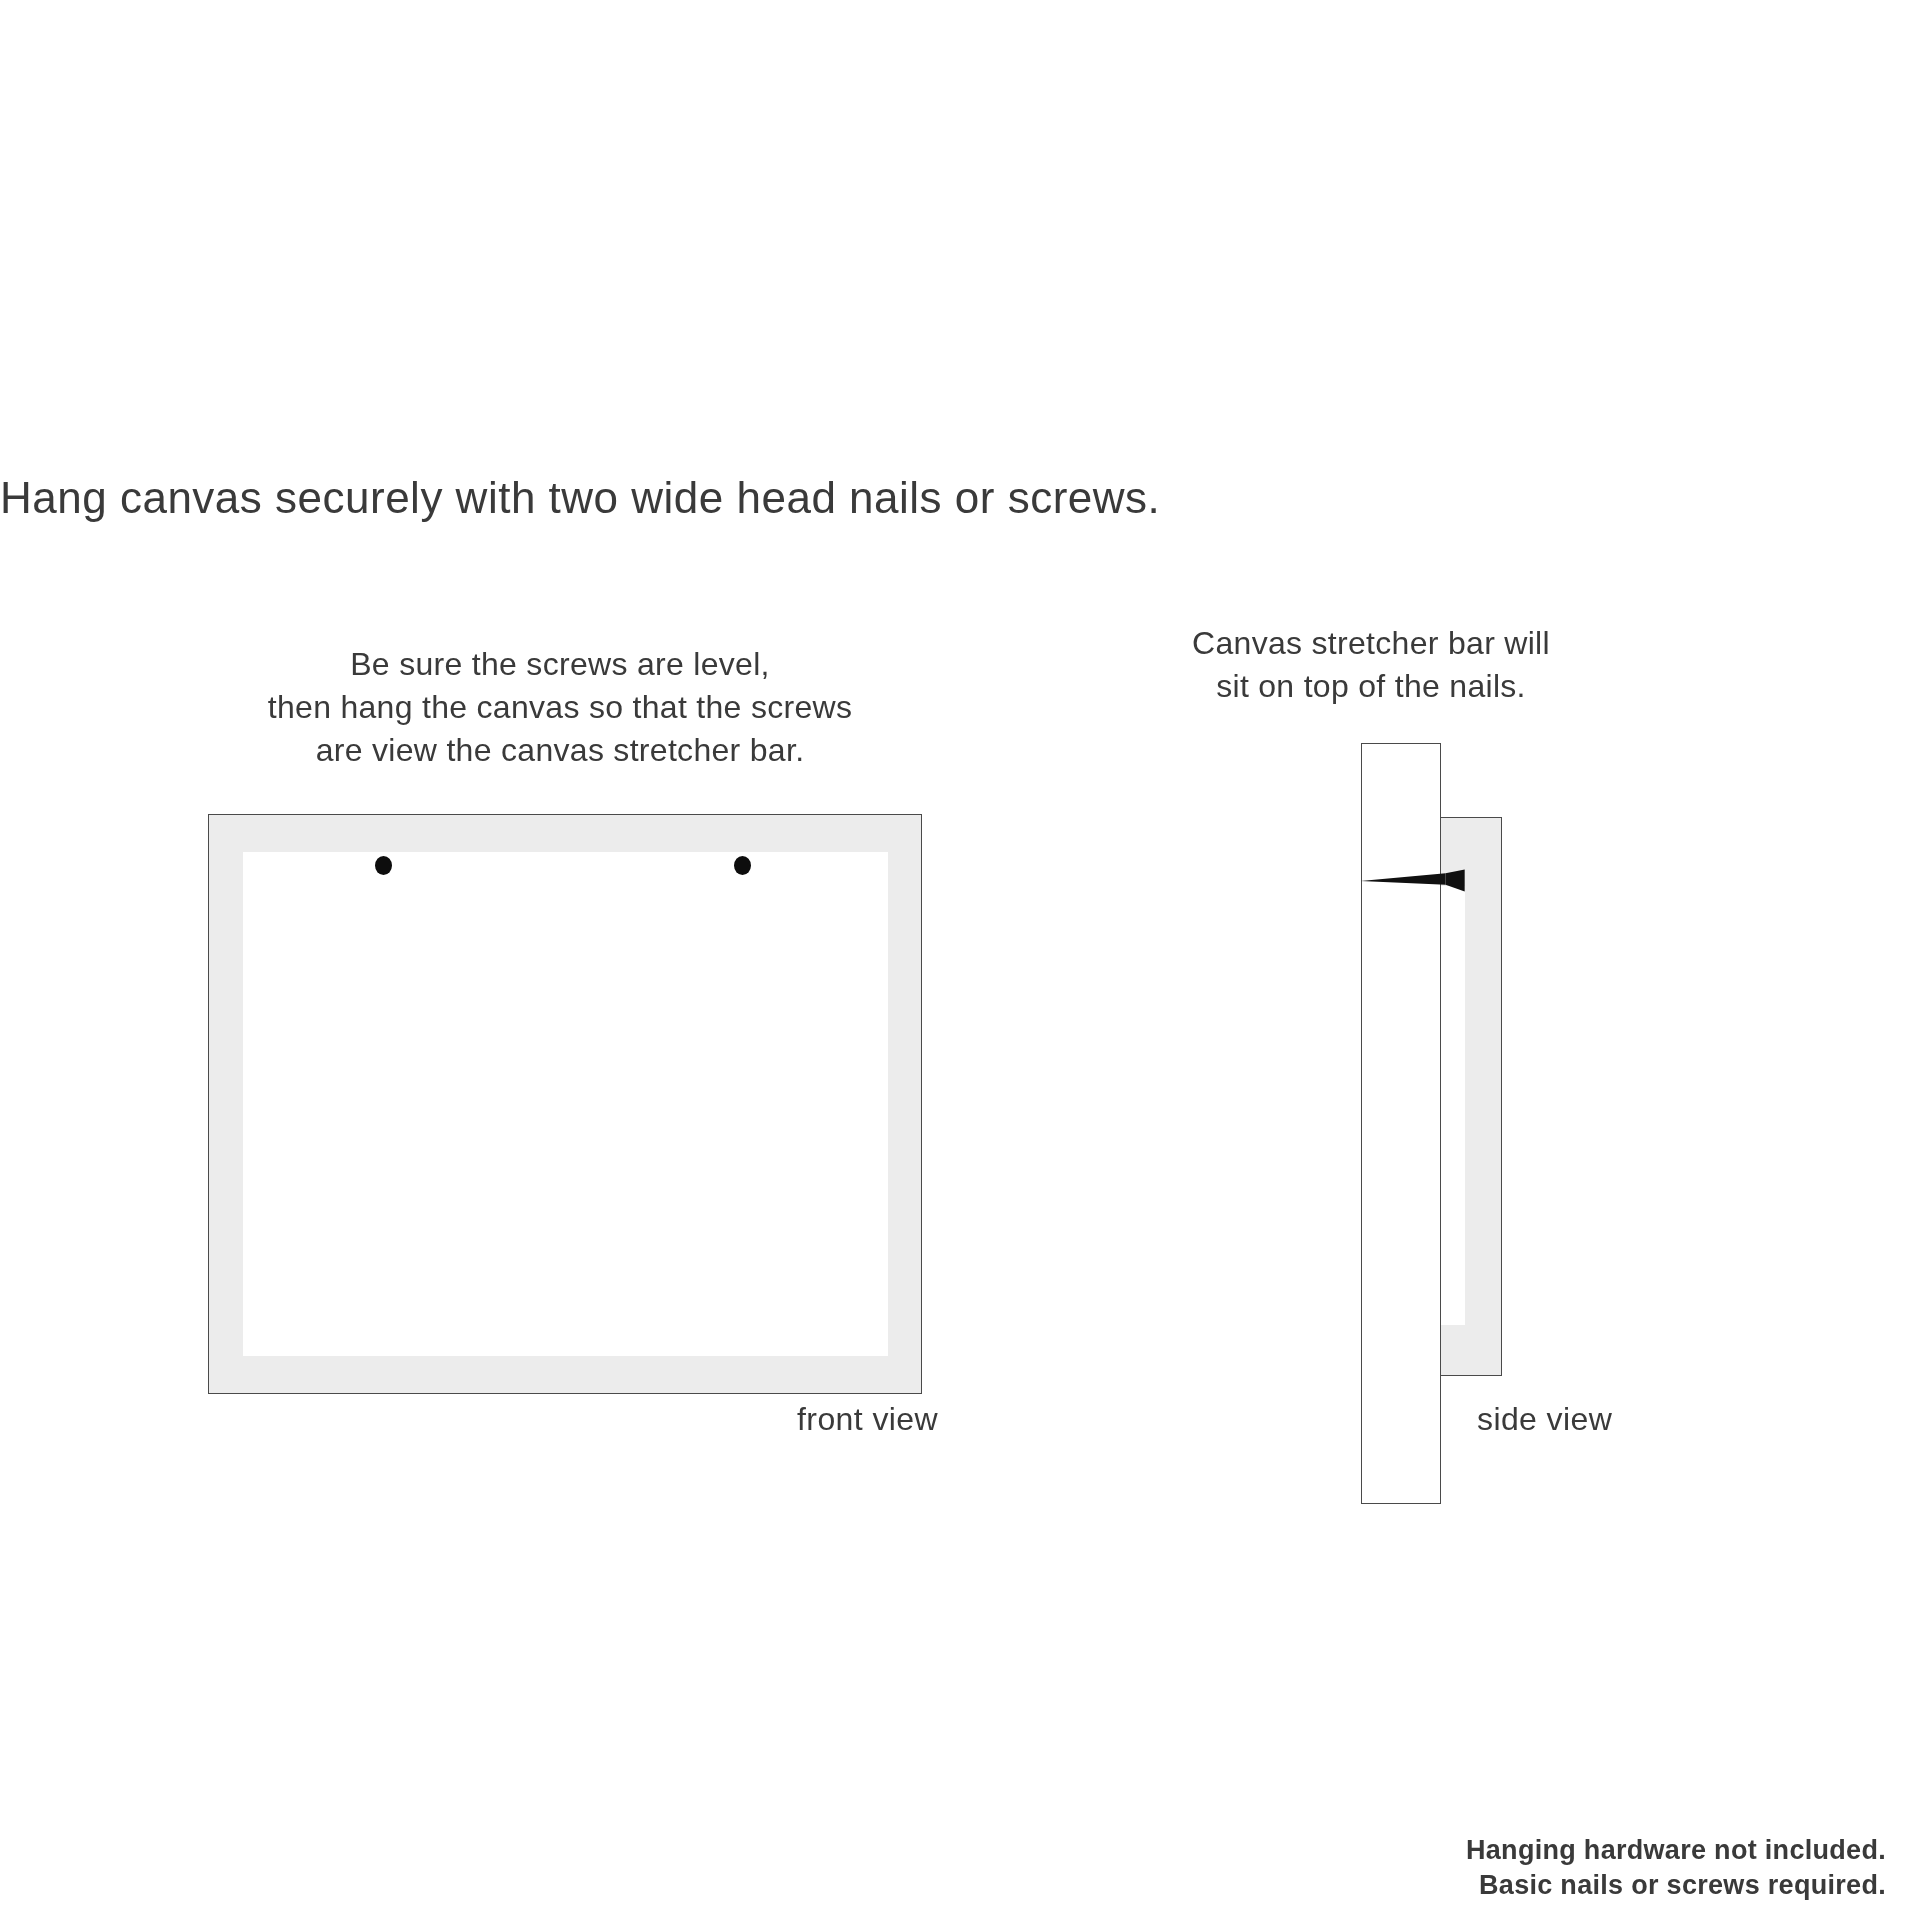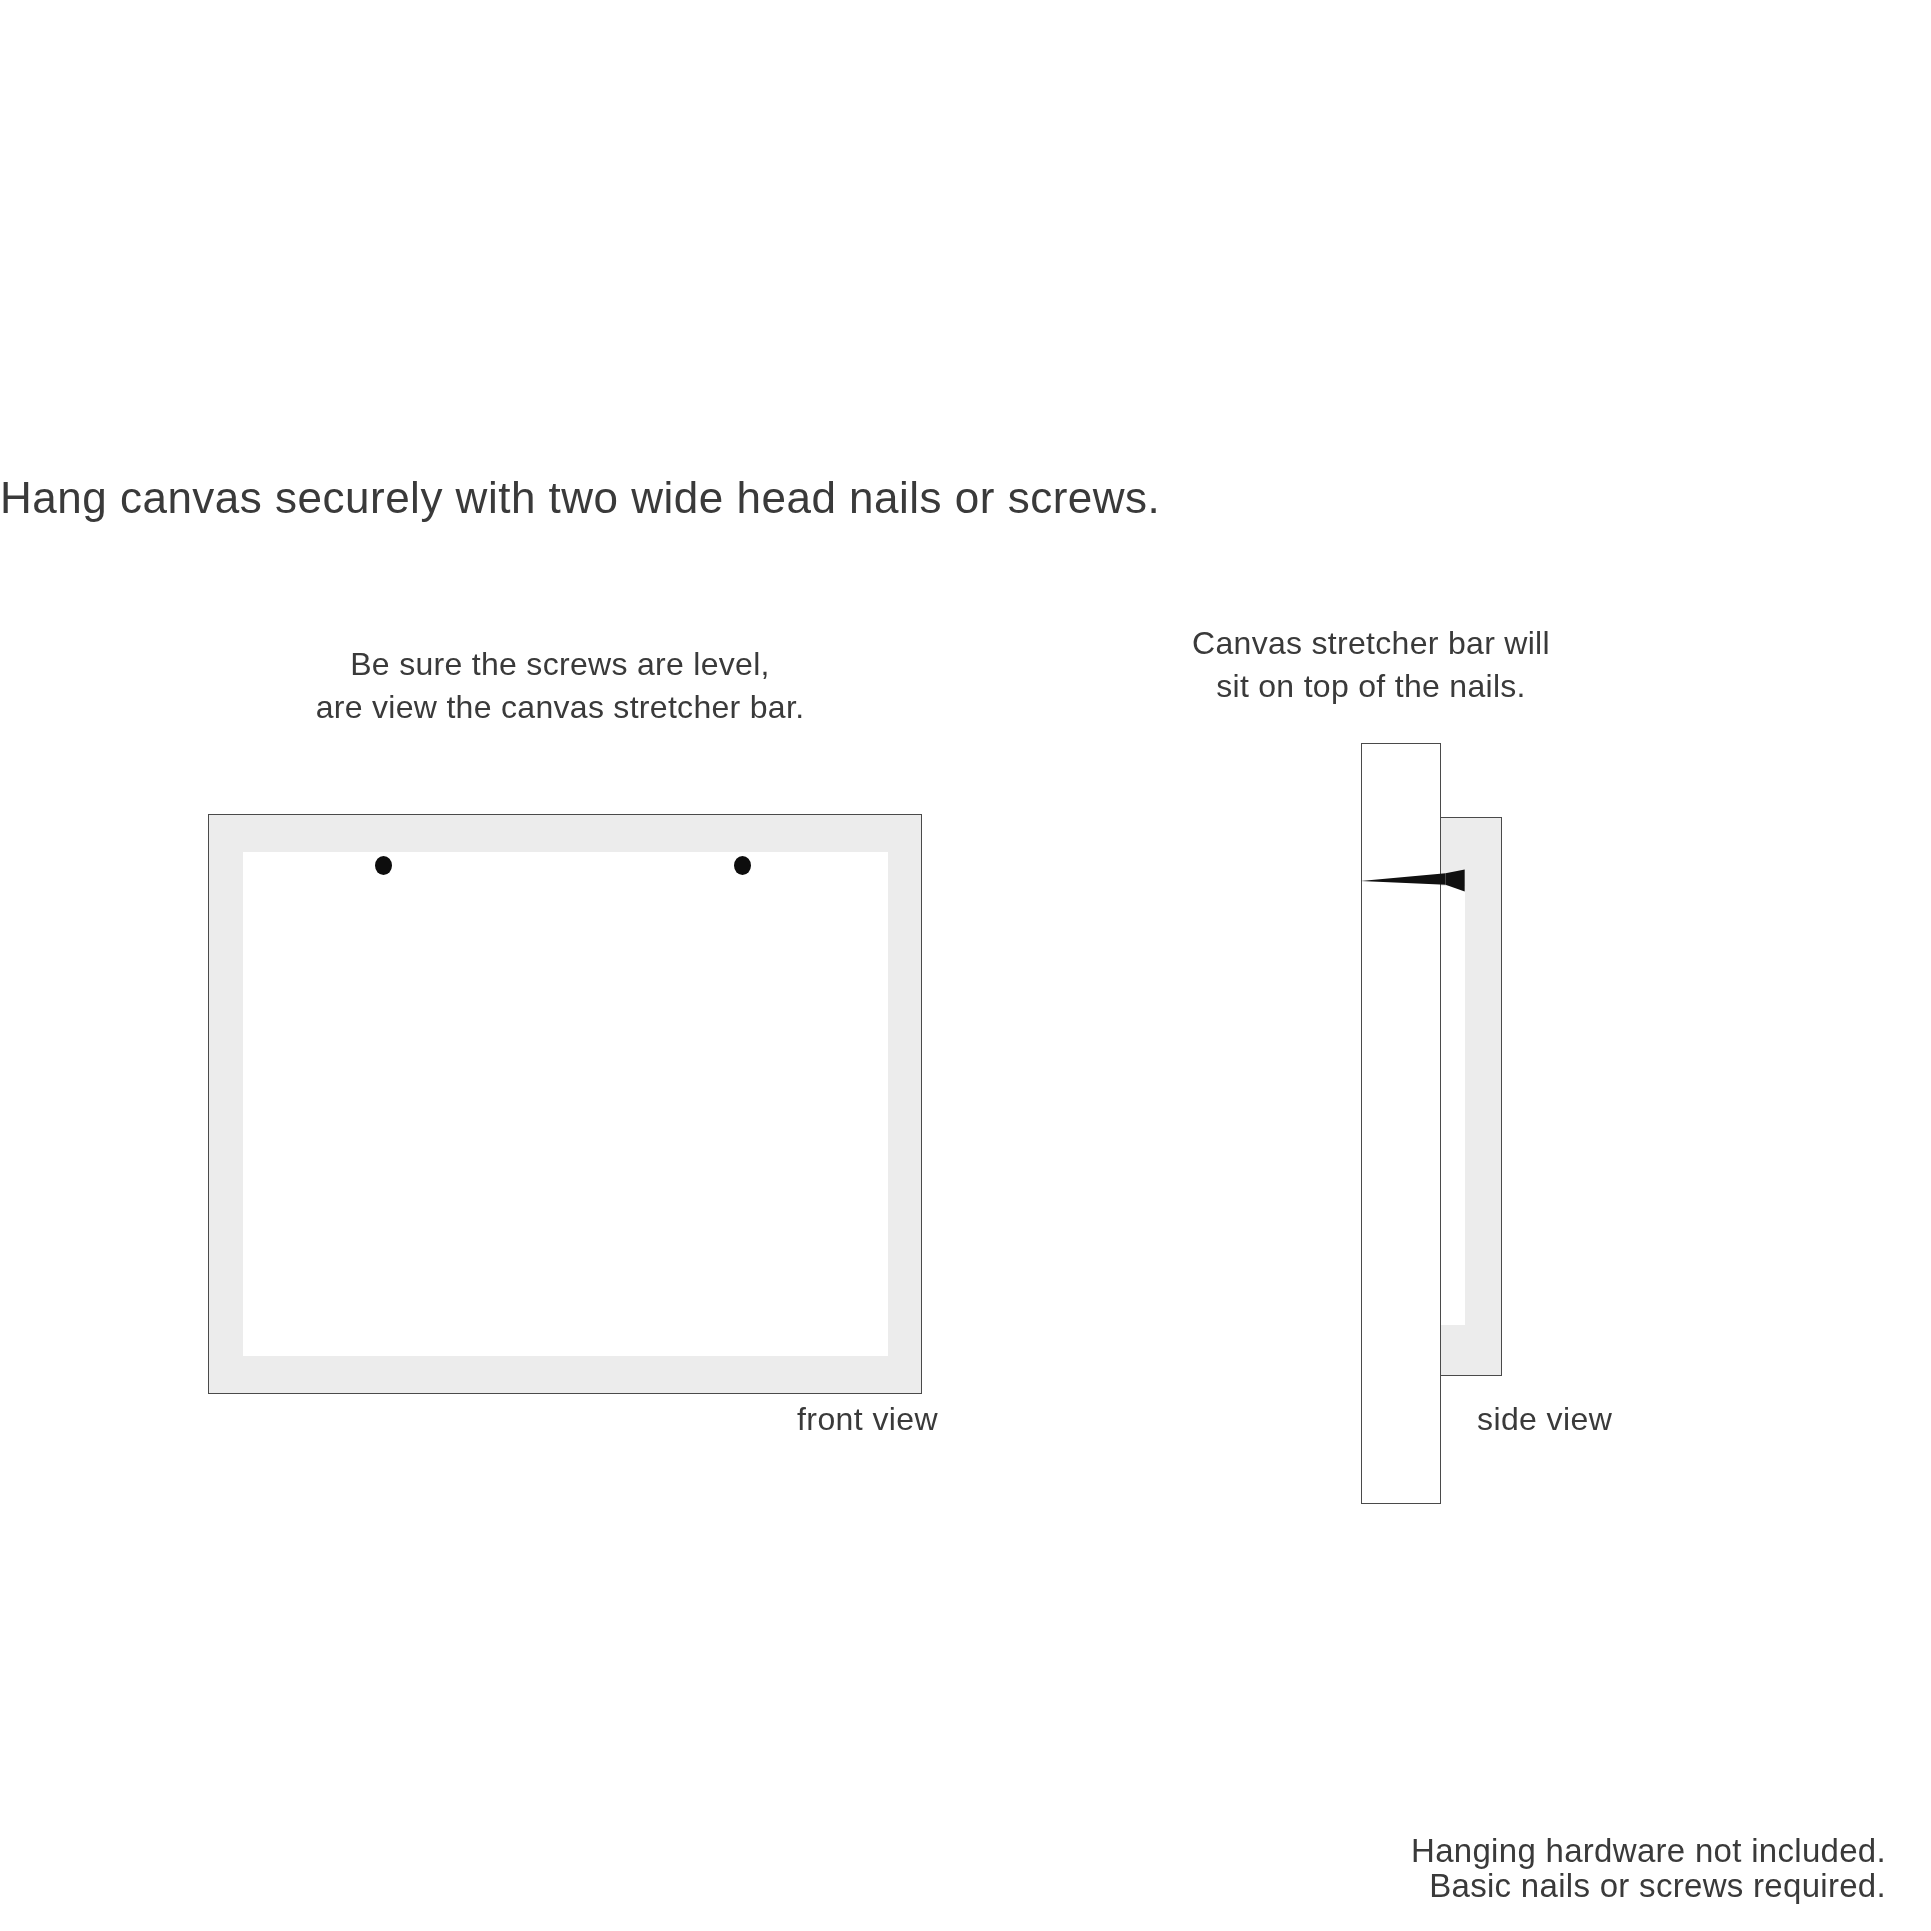--- a/index.html
+++ b/index.html
@@ -114,35 +114,36 @@
     width: 126px;
     height: 43px;
   }
   .nail polygon { fill: #101010; }
 
   .footnote {
     position: absolute;
     right: 45px;
     top: 1833px;
     text-align: right;
-    font-size: 33px;
-    font-weight: 400;
+    font-size: 27px;
+    font-weight: 700;
     letter-spacing: 0.3px;
     line-height: 35px;
   }
 </style>
 </head>
 <body>
 
 <div class="sheet">
 
   <h1 class="title">Hang canvas securely with two wide head nails or screws.</h1>
 
   <div class="instr instr-front">
     <div>Be sure the screws are level,</div>
+    <div>then hang the canvas so that the screws</div>
     <div>are view the canvas stretcher bar.</div>
   </div>
 
   <div class="instr instr-side">
     <div>Canvas stretcher bar will</div>
     <div>sit on top of the nails.</div>
   </div>
 
   <div class="front-diagram">
     <div class="front-inner"></div>

